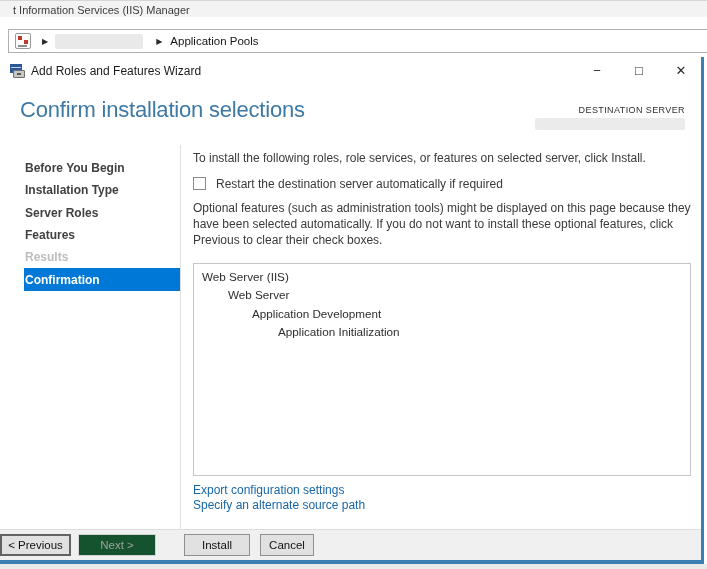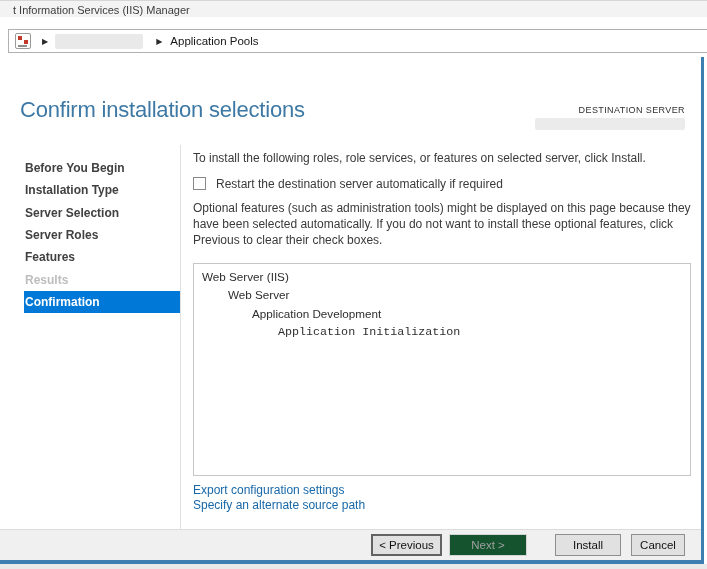--- a/index.html
+++ b/index.html
@@ -59,28 +59,28 @@
   
   .content { position:absolute; left:193px; top:91px; width:498px; }
   .intro { margin-top:3px; font-size:12px; line-height:15px; color:#3a3a3a; }
   .restart-row { margin-top:11px; display:flex; align-items:flex-start; }
   .checkbox { width:13px; height:13px; border:1px solid #898989; background:#fff; flex:0 0 auto; }
   .restart-label { margin-left:10px; font-size:12px; color:#3a3a3a; }
   .note { margin-top:9px; font-size:12px; line-height:16.2px; color:#3a3a3a; }
   .listbox { margin-top:14px; width:498px; height:213px; border:1px solid #c6c6c6;
     background:#ffffff; overflow:auto; padding-top:4px; }
   .tree-item { font-size:11.7px; line-height:18.6px; color:#2e2e2e; white-space:nowrap; }
-  .lv0 { padding-left:8px; } .lv1 { padding-left:34px; } .lv2 { padding-left:58px; } .lv3 { padding-left:84px;font-family:Liberation Mono, monospace; }
+  .lv0 { padding-left:8px; } .lv1 { padding-left:34px; } .lv2 { padding-left:58px; } .lv3 { padding-left:84px; }
   .links { margin-top:7px; }
   .links a { display:block; font-size:12px; line-height:15.8px; color:#1767a8; text-decoration:none; cursor:pointer; }
 
   
   .wiz-footer { position:absolute; left:0; top:472px; width:701px; height:31px;
     background:#f0f0f0; border-top:1px solid #dcdcdc;
-    display:flex; align-items:center; justify-content:flex-end; padding-right:16px; }
+    display:flex; align-items:center; padding-right:16px; }
   .btn { height:22px; font-size:11.5px; font-family:"Liberation Sans", sans-serif;
     background:#e1e1e1; border:1px solid #8f8f8f; color:#111; text-align:center;
     display:flex; align-items:center; justify-content:center; cursor:default; }
   .btn-previous { width:71px; border:2px solid #636363; margin-right:7px; }
   .btn-next { width:78px; background:#14532d; border:1px solid #d4d4d4; color:#a0a0a0; margin-right:28px; }
   .btn-install { width:66px; margin-right:10px; }
   .btn-cancel { width:54px; }
 </style>
 </head>
 <body>
@@ -96,29 +96,40 @@
       <i class="g1"></i>
     </span>
   <span class="crumb-arrow">▶</span>
   <span class="crumb-blur"></span>
   <span class="crumb-arrow second">▶</span>
   <span class="crumb-label">Application Pools</span>
 </div>
 
 <div class="wizard">
 
+  <div class="wiz-titlebar">
+    <span class="wiz-icon">
+      <span class="flag"></span>
+        <span class="box"></span>
+    </span>
+    <span class="wiz-title">Add Roles and Features Wizard</span>
+    <span class="wiz-controls">
+      <span>−</span>
+      <span>□</span>
+      <span>✕</span>
+    </span>
+  </div>
 
   <div class="wiz-header-title">Confirm installation selections</div>
   <div class="dest-label">DESTINATION SERVER</div>
   <div class="dest-blur"></div>
 
   <div class="nav">
     <div class="nav-row">Before You Begin</div>
     <div class="nav-row">Installation Type</div>
-    <div class="nav-row">Server Selection</div>
     <div class="nav-row">Server Roles</div>
     <div class="nav-row">Features</div>
     <div class="nav-row disabled">Results</div>
     <div class="nav-row selected">Confirmation</div>
   </div>
   <div class="vdivider"></div>
 
   <div class="content">
     <div class="intro">To install the following roles, role services, or features on selected server, click Install.</div>
 

